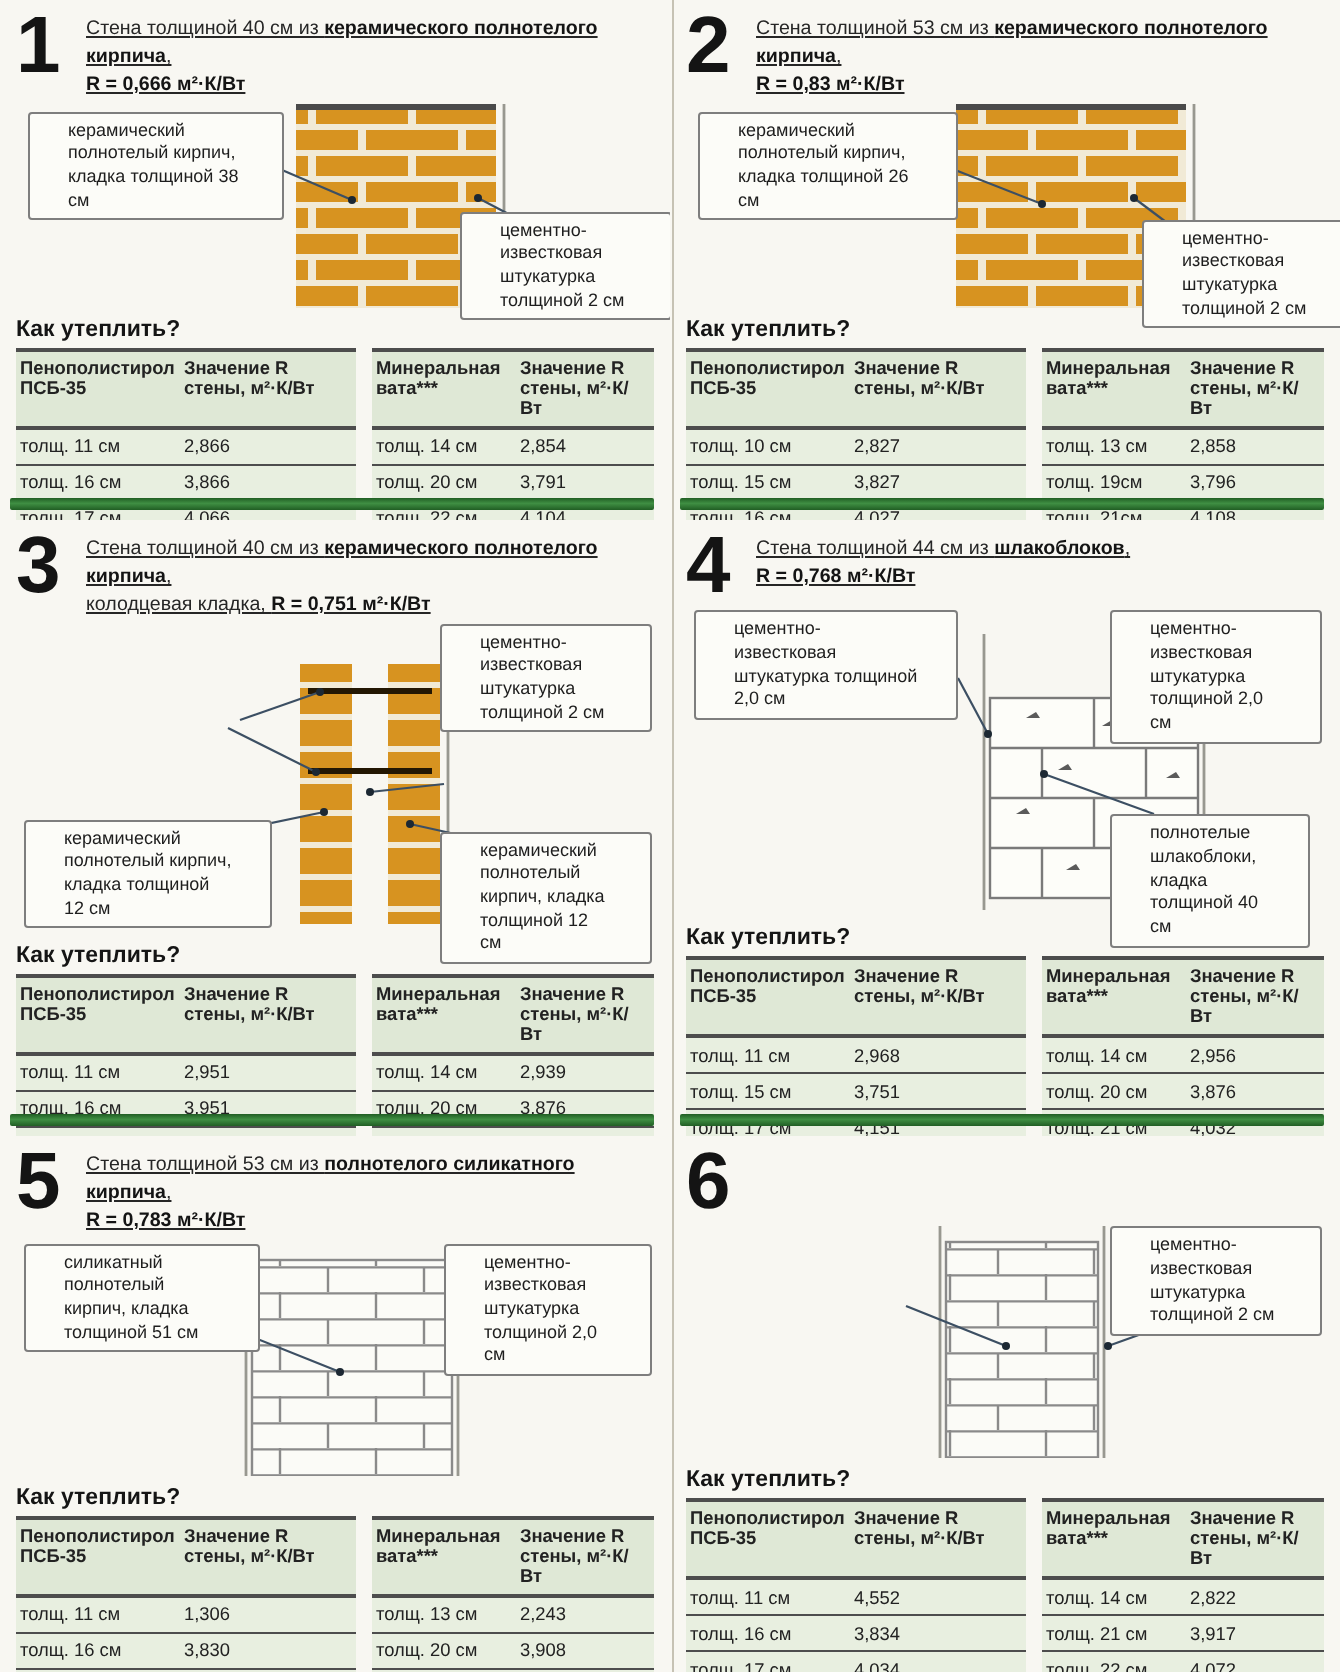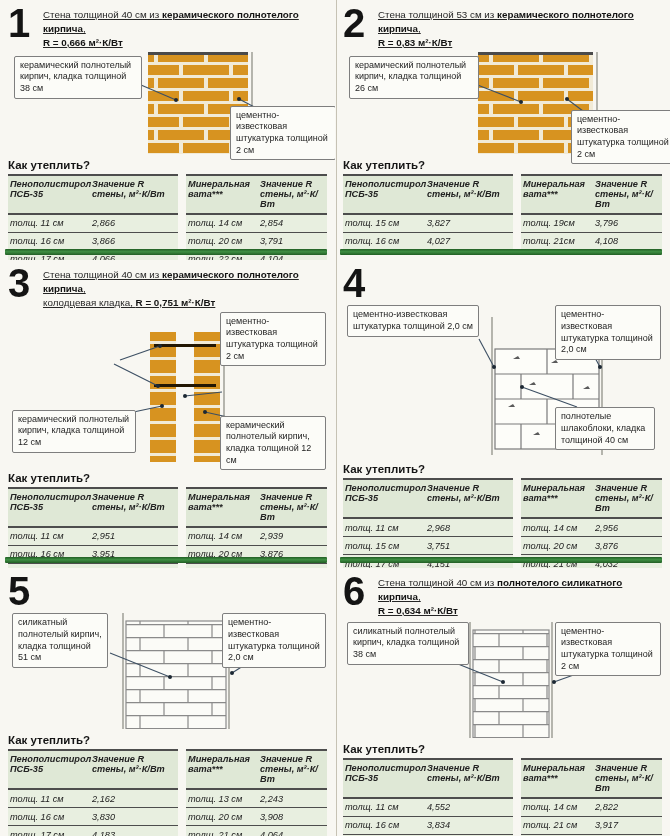--- a/index.html
+++ b/index.html
@@ -10,23 +10,23 @@
   }
   #page .col-divider{position:absolute;left:336px;top:0;bottom:0;width:1px;background:#c6c2b4;}
   .panel{position:relative;padding:5px 8px 0;box-sizing:border-box;overflow:hidden;}
   .p-head{display:flex;gap:5px;margin:1px 0 2px;}
   .p-num{font-size:40px;font-weight:800;line-height:.88;min-width:30px;color:#141414;letter-spacing:-1px;}
   .p-title{font-size:9.8px;line-height:1.42;padding-top:2px;color:#262626;text-decoration:underline;}
   .p-title b{font-weight:700;color:#141414;}
   .diagram{position:relative;width:319px;}
   .diagram svg{position:absolute;left:0;top:0;}
   .callout{position:absolute;box-sizing:border-box;background:#fcfcf8;border:1px solid #7e7e7e;
-    border-radius:2px;padding:3px 5px;font-size:9px;line-height:1.3;color:#1e1e1e;}
+    border-radius:2px;padding:3px 19px;font-size:9px;line-height:1.3;color:#1e1e1e;}
   .how{font-size:11.5px;font-weight:700;margin:5px 0 3px;color:#151515;}
-  table.itable{width:319px;border-collapse:collapse;table-layout:fixed;font-size:9.2px;font-style:italic;}
+  table.itable{width:319px;border-collapse:collapse;table-layout:fixed;font-size:9.2px;}
   .itable th{font-weight:700;text-align:left;vertical-align:top;padding:3px 2px 4px;
     background:#dfe8d6;border-top:2px solid #4d4d4d;border-bottom:2px solid #4d4d4d;}
   .itable td{background:#e8efe0;padding:3.5px 2px;border-bottom:1.5px solid #4d4d4d;}
   .itable th.gapc,.itable td.gapc{background:transparent;border:none;padding:0;}
   .greenbar{position:absolute;left:5px;right:8px;bottom:5px;height:6px;border-radius:1px;
     background:linear-gradient(180deg,#215e24,#3f8f43 45%,#215e24);}
   .lead{stroke:#3c4f63;stroke-width:1.1;}
   .dot{fill:#1c2833;}
   .plaster{stroke:#989890;stroke-width:1.4;}
 </style>
@@ -151,20 +151,27 @@
       <thead>
           <tr>
         <th>Пенополистирол ПСБ-35</th>
         <th>Значение R стены, м²·К/Вт</th>
         <th class="gapc"></th>
         <th>Минеральная вата***</th>
         <th>Значение R стены, м²·К/Вт</th>
       </tr>
         </thead>
       <tbody>
+        <tr>
+          <td>толщ. 10 см</td>
+          <td>2,827</td>
+          <td class="gapc"></td>
+          <td>толщ. 13 см</td>
+          <td>2,858</td>
+        </tr>
         <tr>
           <td>толщ. 15 см</td>
           <td>3,827</td>
           <td class="gapc"></td>
           <td>толщ. 19см</td>
           <td>3,796</td>
         </tr>
         <tr>
           <td>толщ. 16 см</td>
           <td>4,027</td>
@@ -256,20 +263,24 @@
           <td>4,033</td>
         </tr>
       </tbody>
     </table>
     <div class="greenbar"></div>
   </section>
 
   <section class="panel">
     <div class="p-head">
       <div class="p-num">4</div>
+      <div class="p-title">
+        <span>Стена толщиной 44 см из </span><b>шлакоблоков</b><span>,</span><br>
+        <span></span><b>R = 0,768 м²·К/Вт</b>
+      </div>
     </div>
     <div class="diagram" style="height:155px">
       <svg width="319" height="155">
         <line class="plaster" x1="149" y1="14" x2="149" y2="152"></line>
         <line class="plaster" x1="259" y1="14" x2="259" y2="152"></line>
         <rect x="152" y="46" width="104" height="100" fill="#fdfdf9" stroke="#7a7a7a" stroke-width="1.2"></rect>
         <path d="M152 71H256 M152 96H256 M152 121H256" stroke="#7a7a7a" stroke-width="1.2" fill="none"></path>
         <path d="M204 46V71 M178 71V96 M230 71V96 M204 96V121 M178 121V146 M230 121V146" stroke="#7a7a7a" stroke-width="1.2" fill="none"></path>
         <g fill="#5a5a5a">
           <path d="M170 56 l5 -3 l2 3 z"></path>
@@ -333,39 +344,43 @@
           <td>4,032</td>
         </tr>
       </tbody>
     </table>
     <div class="greenbar"></div>
   </section>
 
   <section class="panel">
     <div class="p-head">
       <div class="p-num">5</div>
+      <div class="p-title">
+        <span>Стена толщиной 53 см из </span><b>полнотелого силикатного кирпича</b><span>,</span><br>
+        <span></span><b>R = 0,783 м²·К/Вт</b>
+      </div>
     </div>
     <div class="diagram" style="height:118px">
       <svg width="319" height="118">
         <defs>
           <pattern id="pw5" width="48" height="26" patternUnits="userSpaceOnUse">
             <rect width="48" height="26" fill="#fbfbf7"></rect>
             <path d="M0 .7H48 M0 13.7H48" stroke="#8a8a8a" stroke-width="1.2" fill="none"></path>
             <path d="M36 0V13 M12 14V26" stroke="#8a8a8a" stroke-width="1.2" fill="none"></path>
           </pattern>
         </defs>
         <line class="plaster" x1="115" y1="2" x2="115" y2="118"></line>
         <line class="plaster" x1="221" y1="2" x2="221" y2="118"></line>
         <rect x="118" y="10" width="100" height="108" fill="url(#pw5)" stroke="#8a8a8a" stroke-width="1.2"></rect>
         <line class="lead" x1="102" y1="42" x2="162" y2="66"></line>
           <circle class="dot" cx="162" cy="66" r="2"></circle>
         <line class="lead" x1="246" y1="48" x2="224" y2="62"></line>
           <circle class="dot" cx="224" cy="62" r="2"></circle>
       </svg>
-      <div class="callout" style="left:4px;top:2px;width:96px">силикатный полнотелый кирпич, кладка толщиной 51 см</div>
+      <div class="callout" style="left:4px;top:2px;width:118px">силикатный полнотелый кирпич, кладка толщиной 51 см</div>
       <div class="callout" style="left:214px;top:2px;width:104px">цементно-известковая штукатурка толщиной 2,0 см</div>
     </div>
     <div class="how">Как утеплить?</div>
     <table class="itable">
       <colgroup>
           <col style="width:82px">
           <col style="width:88px">
           <col style="width:8px">
           <col style="width:72px">
           <col style="width:69px">
@@ -375,21 +390,21 @@
         <th>Пенополистирол ПСБ-35</th>
         <th>Значение R стены, м²·К/Вт</th>
         <th class="gapc"></th>
         <th>Минеральная вата***</th>
         <th>Значение R стены, м²·К/Вт</th>
       </tr>
         </thead>
       <tbody>
         <tr>
           <td>толщ. 11 см</td>
-          <td>2,162</td>
+          <td>1,306</td>
           <td class="gapc"></td>
           <td>толщ. 13 см</td>
           <td>2,243</td>
         </tr>
         <tr>
           <td>толщ. 16 см</td>
           <td>3,830</td>
           <td class="gapc"></td>
           <td>толщ. 20 см</td>
           <td>3,908</td>
@@ -401,43 +416,38 @@
           <td>толщ. 21 см</td>
           <td>4,064</td>
         </tr>
       </tbody>
     </table>
   </section>
 
   <section class="panel">
     <div class="p-head">
       <div class="p-num">6</div>
-      <div class="p-title">
-        <span>Стена толщиной 40 см из </span><b>полнотелого силикатного кирпича</b><span>,</span><br>
-        <span></span><b>R = 0,634 м²·К/Вт</b>
-      </div>
     </div>
     <div class="diagram" style="height:118px">
       <svg width="319" height="118">
         <defs>
           <pattern id="pw6" width="48" height="26" patternUnits="userSpaceOnUse">
             <rect width="48" height="26" fill="#fbfbf7"></rect>
             <path d="M0 .7H48 M0 13.7H48" stroke="#8a8a8a" stroke-width="1.2" fill="none"></path>
             <path d="M36 0V13 M12 14V26" stroke="#8a8a8a" stroke-width="1.2" fill="none"></path>
           </pattern>
         </defs>
         <line class="plaster" x1="127" y1="2" x2="127" y2="118"></line>
         <line class="plaster" x1="209" y1="2" x2="209" y2="118"></line>
         <rect x="130" y="10" width="76" height="108" fill="url(#pw6)" stroke="#8a8a8a" stroke-width="1.2"></rect>
         <line class="lead" x1="110" y1="42" x2="160" y2="62"></line>
           <circle class="dot" cx="160" cy="62" r="2"></circle>
         <line class="lead" x1="250" y1="48" x2="211" y2="62"></line>
           <circle class="dot" cx="211" cy="62" r="2"></circle>
       </svg>
-      <div class="callout" style="left:4px;top:2px;width:122px">силикатный полнотелый кирпич, кладка толщиной 38 см</div>
       <div class="callout" style="left:212px;top:2px;width:106px">цементно-известковая штукатурка толщиной 2 см</div>
     </div>
     <div class="how">Как утеплить?</div>
     <table class="itable">
       <colgroup>
           <col style="width:82px">
           <col style="width:88px">
           <col style="width:8px">
           <col style="width:72px">
           <col style="width:69px">

